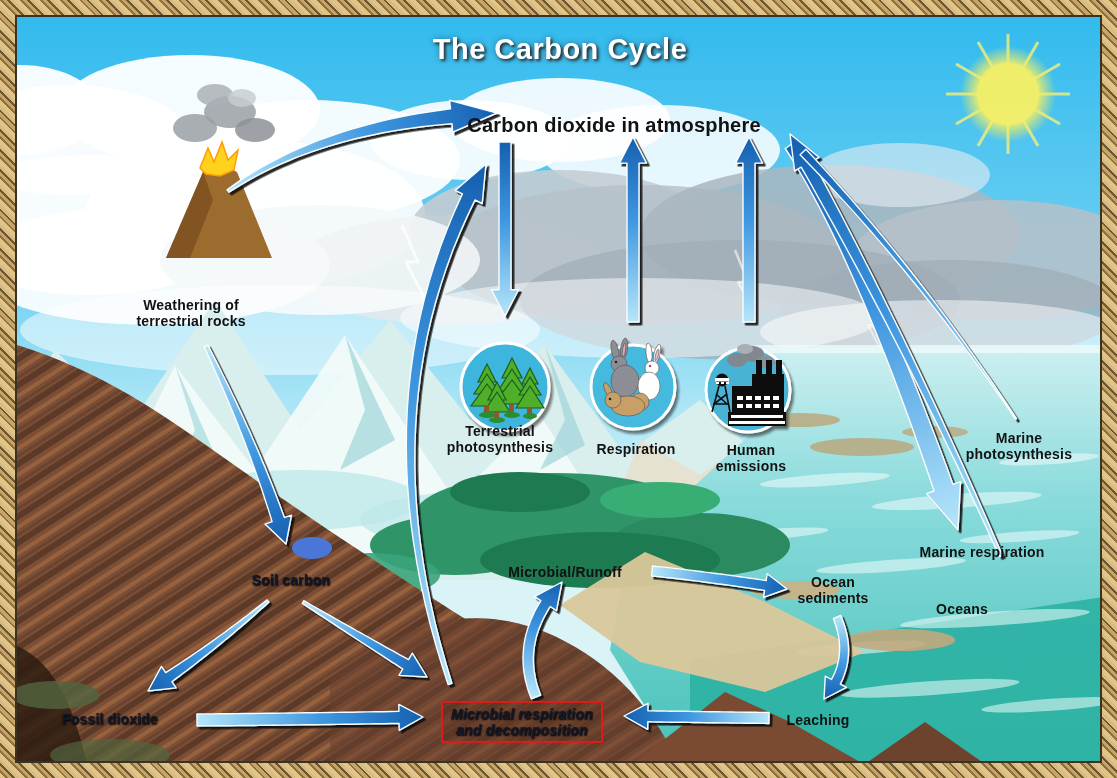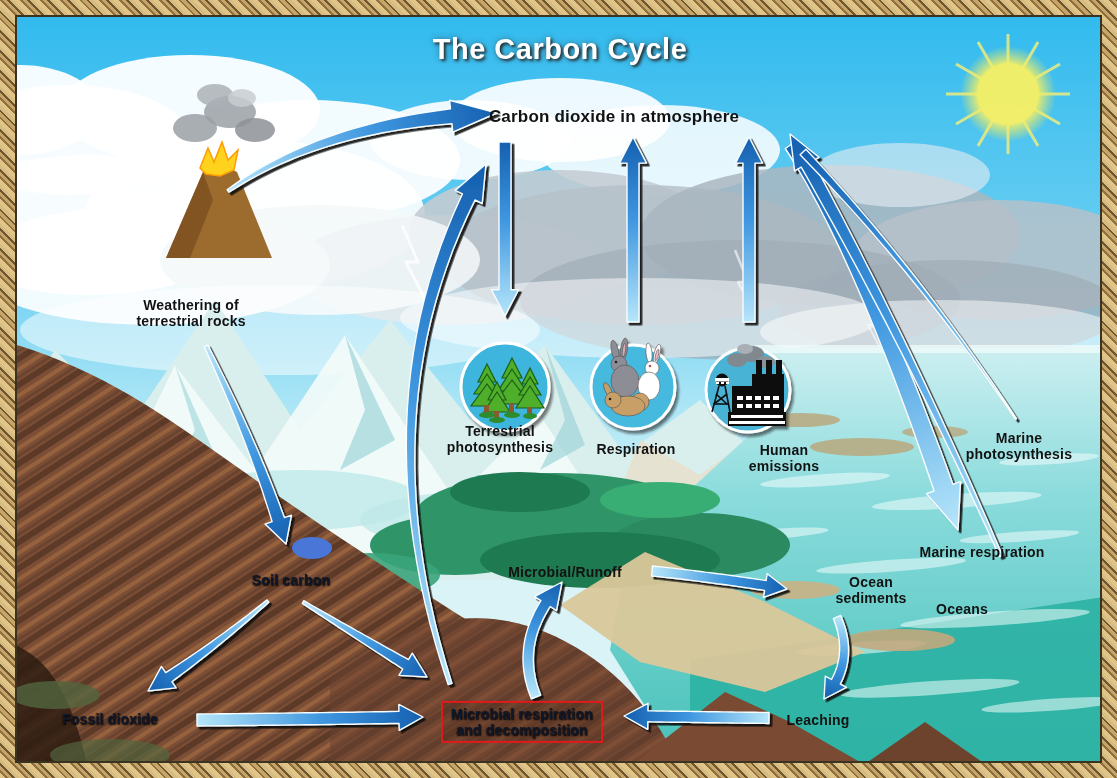--- a/index.html
+++ b/index.html
@@ -11,25 +11,25 @@
            border:15px solid transparent;
            border-image: repeating-linear-gradient(45deg,
              #e0c488 0 4px, #8f7040 4px 6px, #c7a567 6px 9px,
              #6e5631 9px 11px, #d7bc82 11px 14px) 15;
            box-shadow: inset 0 0 0 2px #3a3322, 0 0 0 2px #2c2a1c; }
   .lbl { position:absolute; transform:translate(-50%,-50%); z-index:5;
          font-weight:bold; font-size:14px; line-height:1.15; color:#121212;
          text-align:center; white-space:pre-line; letter-spacing:.2px; }
   .lbl.white { color:#0f172a;
          text-shadow:0 1px 2px rgba(0,0,0,.75), 1px 1px 1px rgba(0,0,0,.6); }
-  .lbl.co2 { font-size:17px; }
+  .lbl.co2 { font-size:20px;margin-top:8px; }
   .lbl.title { font-size:29px; color:#fff; letter-spacing:.5px;
          text-shadow:2px 2px 3px rgba(35,35,35,.9), 0 0 6px rgba(40,40,40,.45); }
   .lbl.box { border:2.5px solid #e01b1b; background:rgba(70,35,20,.22);
-         padding:3px 8px; }
+         padding:3px 8px;font-style:italic; }
   svg { display:block; }
 </style>
 </head>
 <body>
 
 <div class="stage">
 
   <svg class="layer" viewBox="0 0 1117 778" aria-hidden="true">
     <defs>
       <linearGradient id="skyg" x1="0" y1="0" x2="0" y2="1">
@@ -376,27 +376,27 @@
       </g>
     </svg>
 
   <div class="lbl title" style="left:560px;top:50px">The Carbon Cycle</div>
   <div class="lbl co2" style="left:614px;top:117px">Carbon dioxide in atmosphere</div>
   <div class="lbl" style="left:191px;top:313px">Weathering of
 terrestrial rocks</div>
   <div class="lbl" style="left:500px;top:439px">Terrestrial
 photosynthesis</div>
   <div class="lbl" style="left:636px;top:449px">Respiration</div>
-  <div class="lbl" style="left:784px;top:458px">Human
+  <div class="lbl" style="left:751px;top:458px">Human
 emissions</div>
   <div class="lbl" style="left:1019px;top:446px">Marine
 photosynthesis</div>
   <div class="lbl" style="left:982px;top:552px">Marine respiration</div>
   <div class="lbl" style="left:962px;top:609px">Oceans</div>
-  <div class="lbl" style="left:871px;top:590px">Ocean
+  <div class="lbl" style="left:833px;top:590px">Ocean
 sediments</div>
   <div class="lbl" style="left:818px;top:720px">Leaching</div>
   <div class="lbl" style="left:565px;top:572px">Microbial/Runoff</div>
   <div class="lbl white" style="left:291px;top:580px">Soil carbon</div>
   <div class="lbl white" style="left:110px;top:719px">Fossil dioxide</div>
   <div class="lbl white box" style="left:522px;top:722px">Microbial respiration
 and decomposition</div>
 
   <div class="frame"></div>
 </div>

